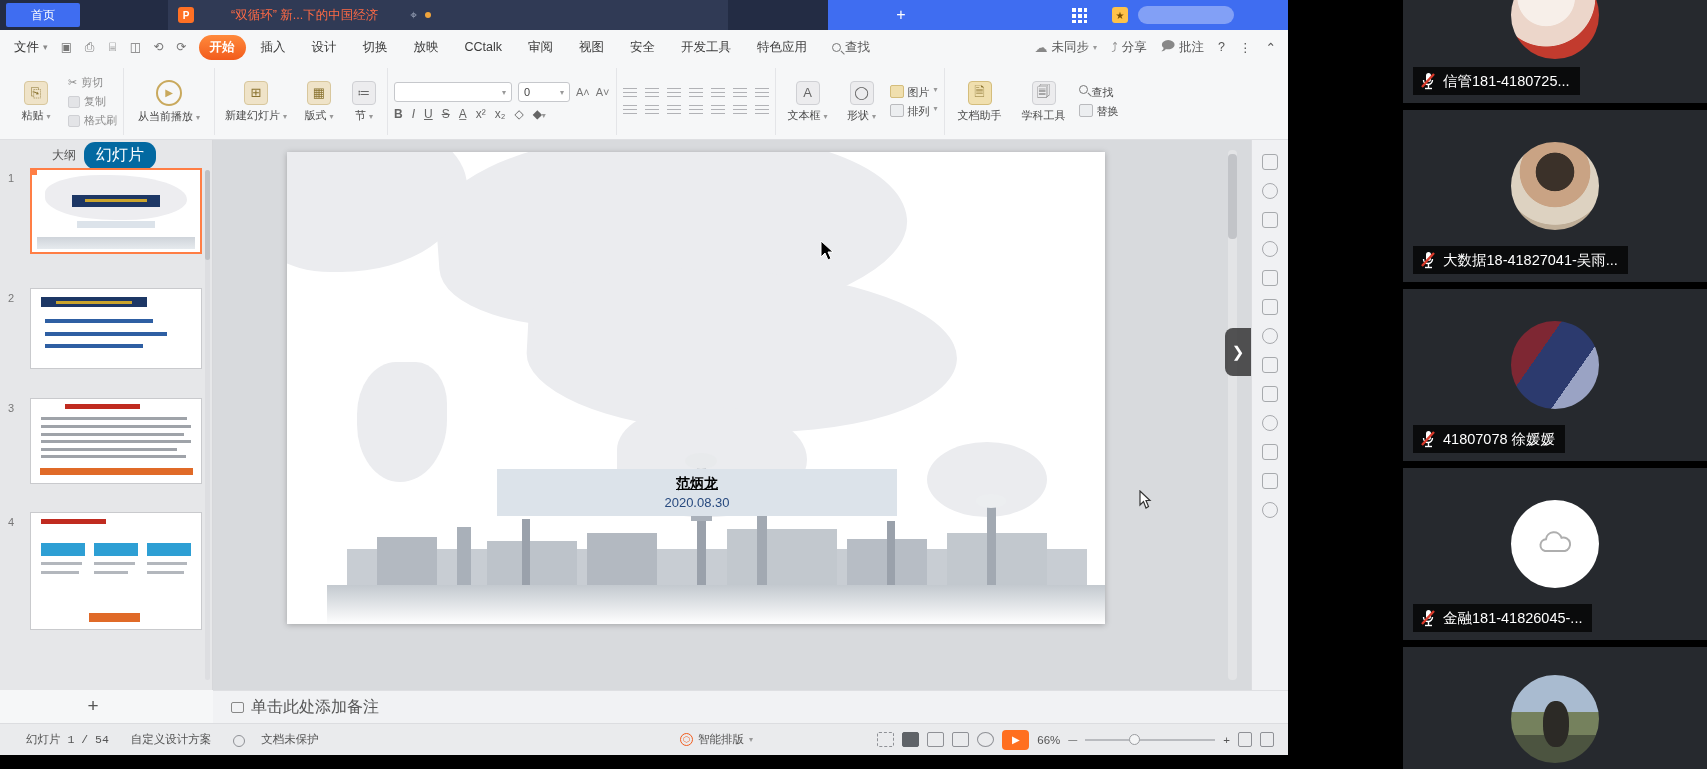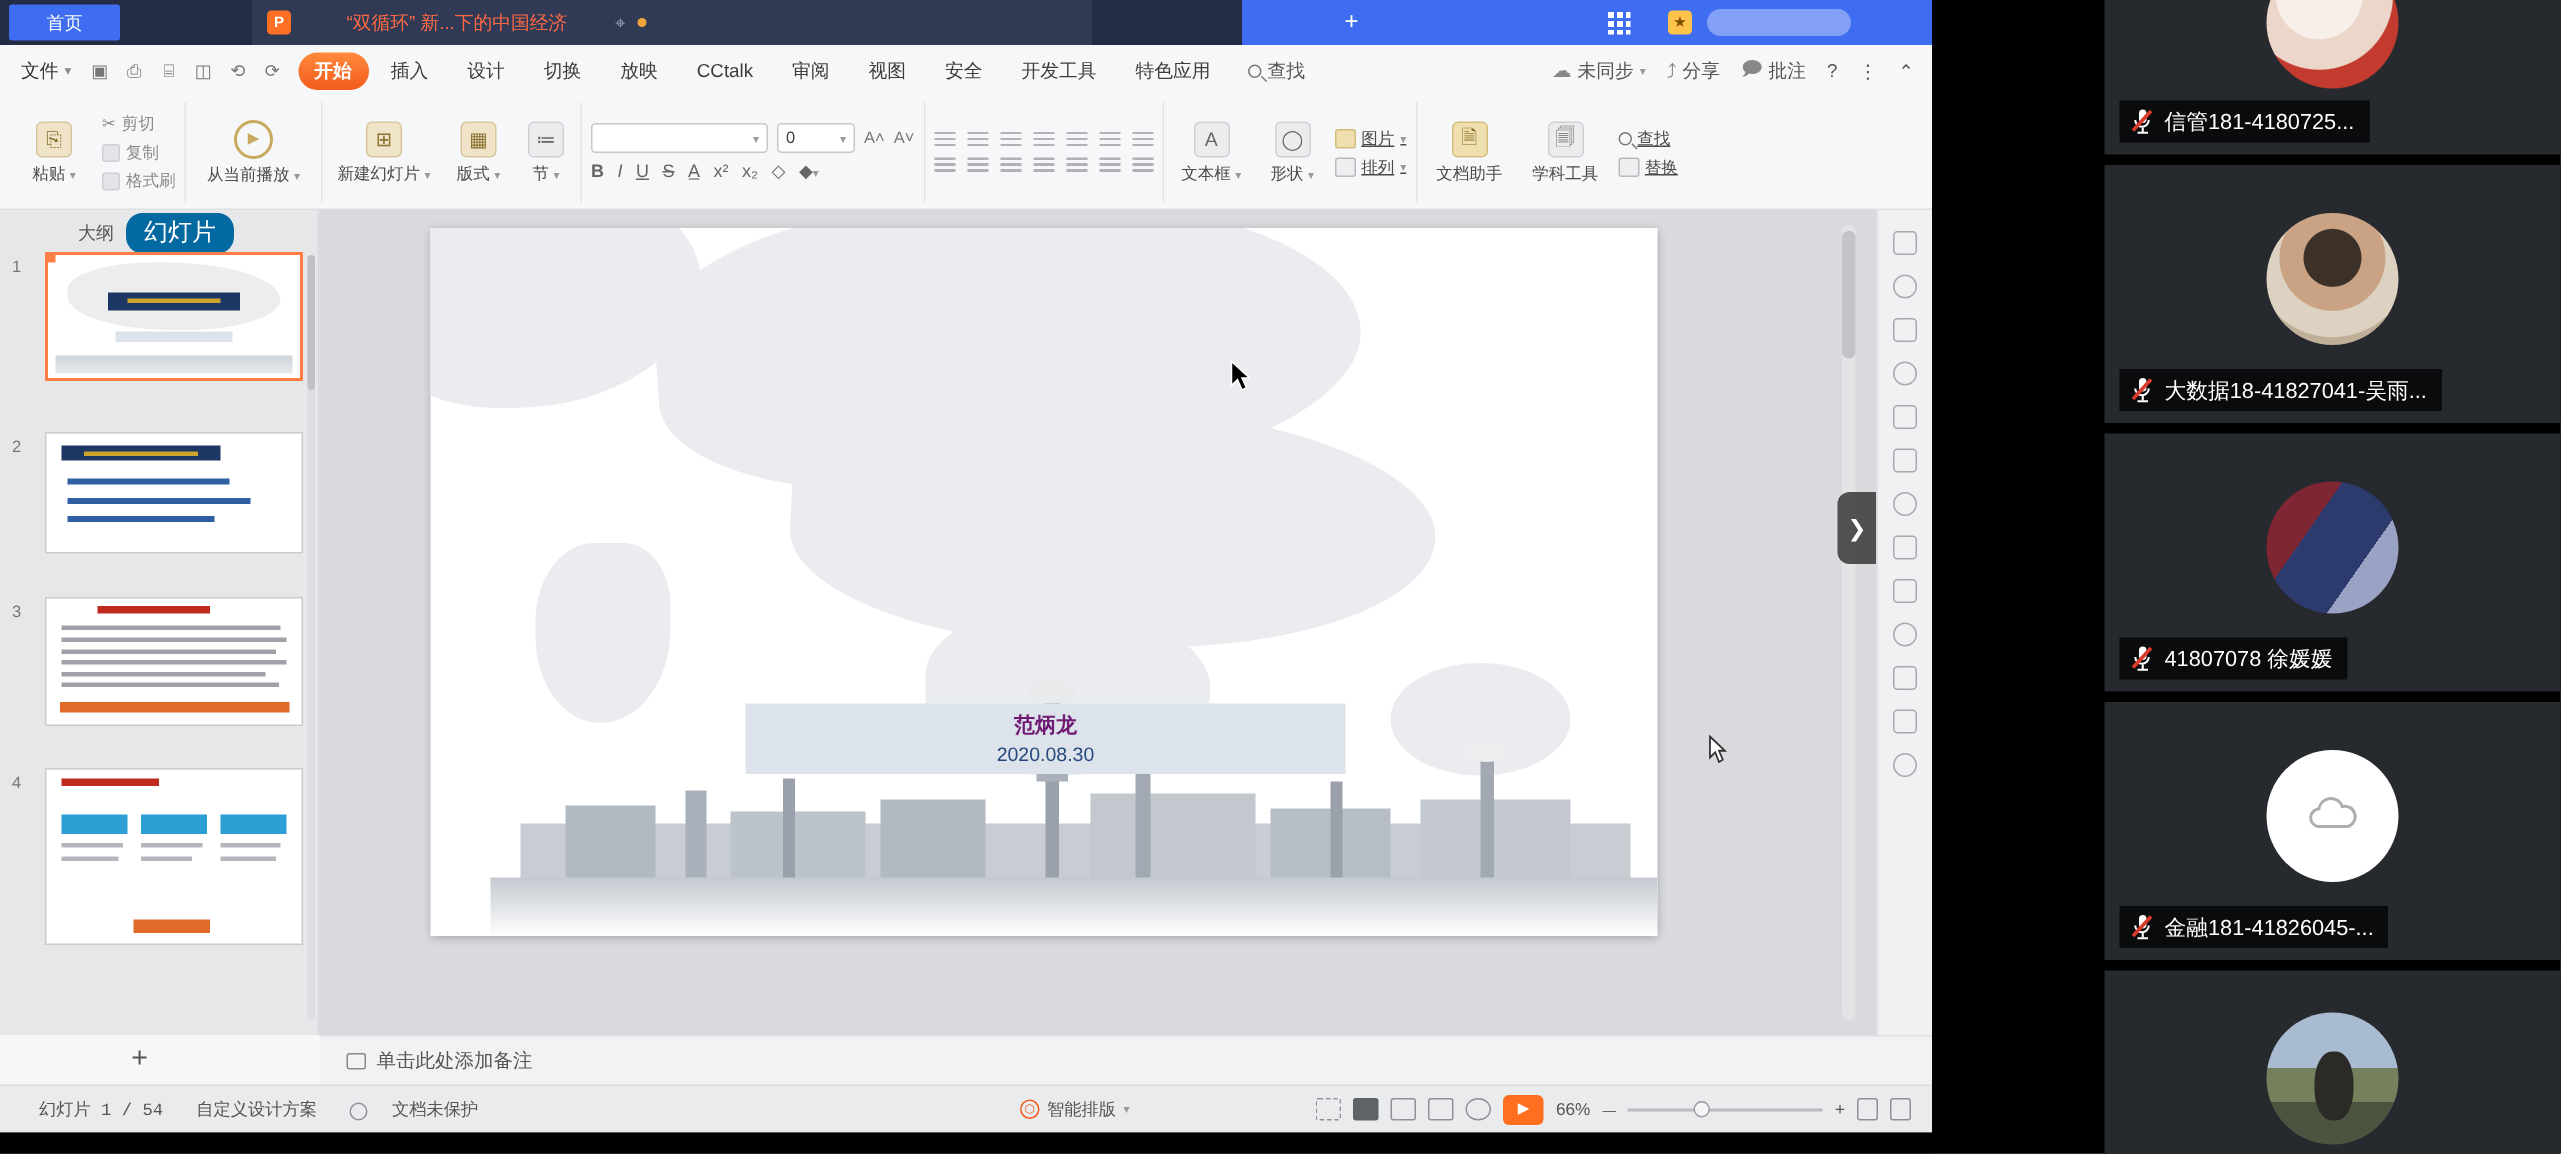--- a/index.html
+++ b/index.html
@@ -71,21 +71,21 @@
     font-size:11px; color:#444; padding:0 5px; justify-content:space-between; }
   .combo .car2 { margin-left:4px; }
   .fw { width:118px; } .fs { width:52px; }
   .azbtn { font-size:11px; color:#777; }
   .font-row2 { display:flex; align-items:center; gap:9px; font-size:12px; color:#666; }
   .font-row2 b { font-weight:bold; } .font-row2 i { font-style:italic; }
   .para-grid { display:flex; flex-direction:column; gap:6px; justify-content:center; }
   .pr { display:flex; gap:8px; }
   .licon { width:14px; height:11px; background:repeating-linear-gradient(#9a9ba0 0 1.5px, transparent 1.5px 4px); opacity:.75; }
   .ins-pair { display:flex; flex-direction:column; gap:4px; justify-content:center; font-size:11px; color:#4a4a4a; }
-  .ins-item { display:flex; align-items:center; gap:4px; white-space:nowrap;text-decoration:underline; }
+  .ins-item { display:flex; align-items:flex-start; gap:4px; white-space:nowrap; }
   .ins-item .mico2 { width:14px; height:13px; border:1px solid #b9babd; border-radius:2px; background:#eceef0; }
   .ins-item .mico2.y { background:#f0dfae; border-color:#d4bd7c; }
   .fr-col { display:flex; flex-direction:column; gap:4px; justify-content:center; font-size:11px; color:#4a4a4a; }
 
   
   #slides-panel { position:absolute; left:0; top:140px; width:213px; height:550px; background:#e6e7e9; border-right:1px solid #d6d7da; }
   .panel-head { position:absolute; left:0; top:2px; width:100%; height:26px; display:flex; align-items:center; gap:8px; padding-left:52px; }
   .outline-lab { font-size:12px; color:#555; }
   .slides-pill { background:#0369a1; color:#fff; font-size:16px; padding:3px 12px; border-radius:11px; }
   .thumb-num { position:absolute; left:8px; font-size:11px; color:#777; }
@@ -126,37 +126,37 @@
   .mb3 { left:240px; top:120px; width:430px; height:160px; border-radius:40% 50% 55% 45%; transform:rotate(3deg); }
   .mb4 { left:330px; top:255px; width:190px; height:110px; border-radius:45% 55% 60% 50%; }
   .mb5 { left:640px; top:290px; width:120px; height:75px; border-radius:50%; }
   .mb6 { left:70px; top:210px; width:90px; height:120px; border-radius:50% 40% 60% 55%; }
   #slide-title-box { position:absolute; left:191px; top:148px; width:435px; height:80px; background:#1d3765;
     display:flex; align-items:center; justify-content:center; }
   #slide-title-box .t { color:#d2a41f; font-size:21px; font-weight:bold; letter-spacing:2px; white-space:nowrap;
     font-family:"Liberation Serif","DejaVu Serif",serif; }
   #author-box { position:absolute; left:210px; top:317px; width:400px; height:47px; background:#dce3ea;
     display:flex; flex-direction:column; align-items:center; justify-content:center; gap:2px; }
-  #author-box .a { color:#701a75; font-size:14px; font-weight:bold; }
+  #author-box .a { color:#000000; font-size:14px; font-weight:bold;text-decoration:underline; }
   #author-box .d { color:#27497e; font-size:13px; }
   .canvas-scroll { position:absolute; right:14px; top:10px; width:9px; height:530px; background:#e3e4e6; border-radius:4px; }
   .canvas-scroll i { display:block; width:9px; height:85px; background:#c2c4c8; border-radius:4px; margin-top:4px; }
   .canvas-chevron { position:absolute; right:0; top:188px; width:26px; height:48px; background:rgba(40,40,40,.78);
     border-radius:8px 0 0 8px; color:#fff; display:flex; align-items:center; justify-content:center; font-size:15px; }
   .cursor { position:absolute; }
 
   
   #right-rail { position:absolute; left:1251px; top:140px; width:37px; height:550px; background:#f0f1f3;
     border-left:1px solid #dcdde0; display:flex; flex-direction:column; align-items:center; gap:13px; padding-top:14px; }
   .rail-ico { width:16px; height:16px; border:1.4px solid #8f9196; border-radius:3px; opacity:.75; }
   .rail-ico.rnd { border-radius:50%; }
 
   
   #notesbar { position:absolute; left:213px; top:690px; width:1075px; height:33px; background:#f1f2f4;
-    border-top:1px solid #dedfe2; display:flex; align-items:center; padding-left:18px; gap:7px; color:#555; font-size:13px; }
+    border-top:1px solid #dedfe2; display:flex; align-items:center; padding-left:18px; gap:7px; color:#555; font-size:16px; }
   .note-ico { width:13px; height:11px; border:1.3px solid #888; border-radius:2px; }
 
   
   #statusbar { position:absolute; left:0; top:723px; width:1288px; height:32px; background:#eaebed;
     border-top:1px solid #dcdde0; display:flex; align-items:center; font-size:11.5px; color:#555; }
   #statusbar .sleft { display:flex; align-items:center; gap:22px; padding-left:26px;font-family:Liberation Mono, monospace; }
   #statusbar .scenter { position:absolute; left:680px; display:flex; align-items:center; gap:5px; }
   .smart-dot { width:13px; height:13px; border-radius:50%; border:1.6px solid #f25b1c; color:#f25b1c; font-size:8px;
     display:flex; align-items:center; justify-content:center; }
   #statusbar .sright { position:absolute; right:14px; display:flex; align-items:center; gap:8px; }

